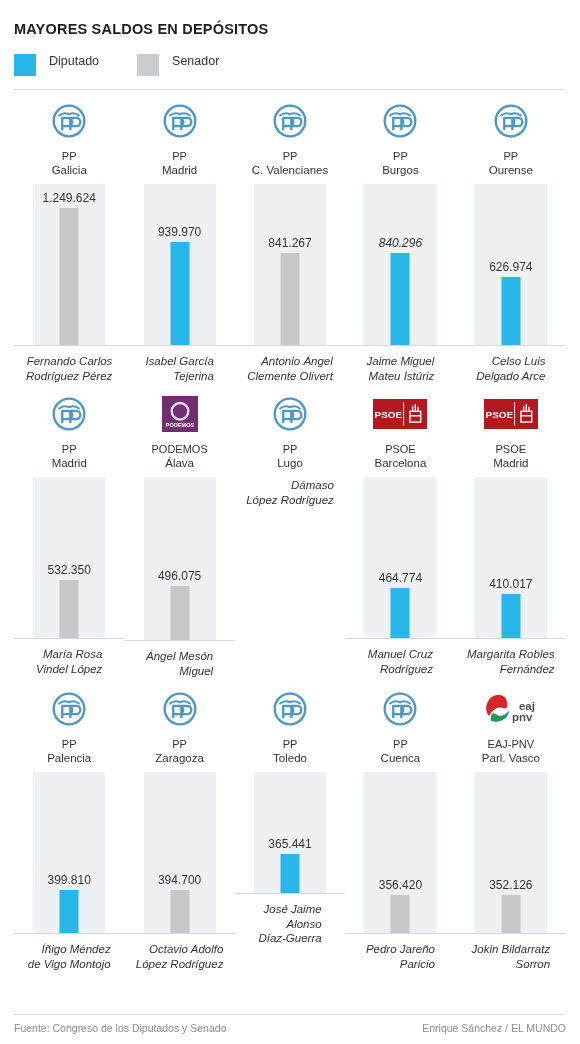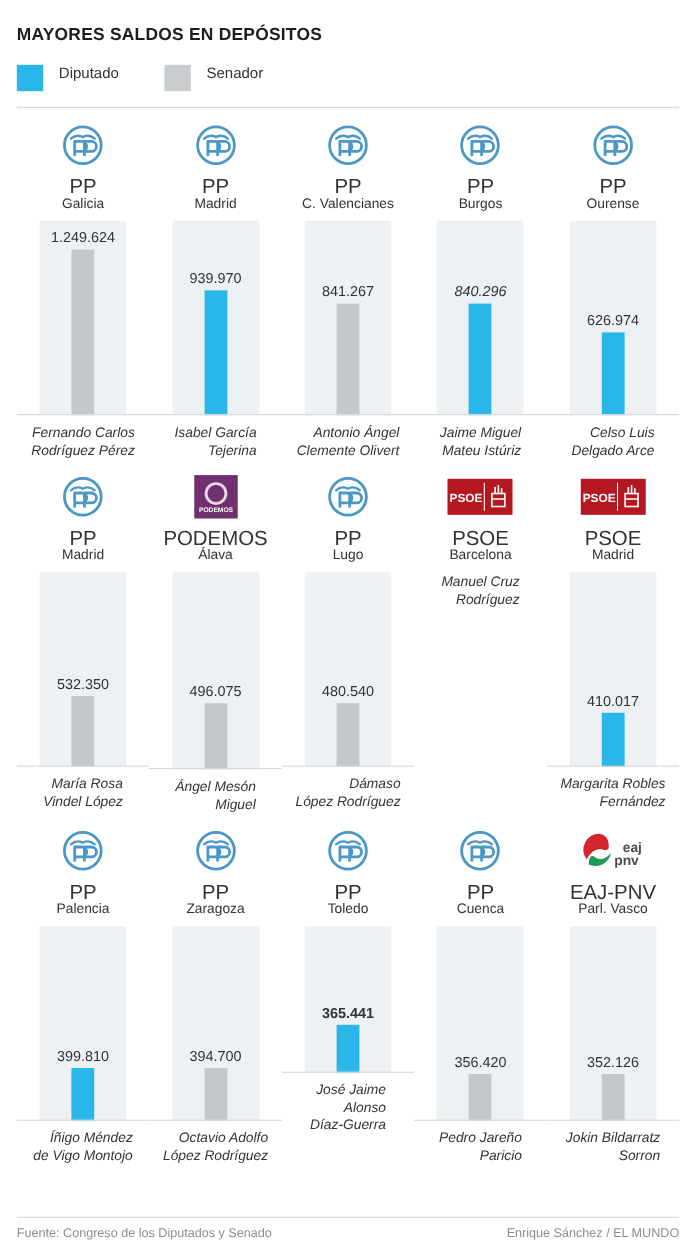--- a/index.html
+++ b/index.html
@@ -28,21 +28,21 @@
   .row{position:relative;}
   .cards{display:flex;}
   .card{
     flex:1 1 0;min-width:0;
     display:flex;flex-direction:column;align-items:center;
     box-sizing:border-box;
   }
 
   
   .logo-wrap{height:44px;display:flex;align-items:center;justify-content:center;padding-top:9px;}
-  .party-line{font-size:17px;color:#333;line-height:14px;margin-top:6px;}
+  .party-line{font-size:11px;color:#333;line-height:14px;margin-top:6px;}
   .region-line{font-size:11.5px;color:#333;line-height:14px;text-align:center;}
 
   
   .plot{position:relative;width:100%;margin-top:7px;}
   .panel{
     position:absolute;left:50%;transform:translateX(-50%);
     width:72px;background:#eef1f3;top:0;bottom:0;
   }
   .bar{
     position:absolute;left:50%;transform:translateX(-50%);
@@ -246,46 +246,46 @@
             <div class="logo-wrap">
               <span class="logo-pp"><svg viewBox="0 0 40 40" width="36" height="36">
                   <circle cx="20" cy="20" r="17" fill="none" stroke="#4a97c8" stroke-width="2.6"></circle>
                   <path d="M9 14 Q14 9.5 20 12.5 Q26 9.5 31 14" fill="none" stroke="#4a97c8" stroke-width="2.2" stroke-linecap="round"></path>
                   <path d="M12.5 30 L12.5 16.5 L19 16.5 A4.6 4.6 0 0 1 19 25.7 L12.5 25.7" fill="none" stroke="#4a97c8" stroke-width="2.6" stroke-linejoin="round"></path>
                   <path d="M21.5 30 L21.5 16.5 L28 16.5 A4.6 4.6 0 0 1 28 25.7 L21.5 25.7" fill="none" stroke="#4a97c8" stroke-width="2.6" stroke-linejoin="round"></path>
                 </svg></span>
             </div>
             <div class="party-line">PP</div>
             <div class="region-line">Lugo</div>
-            <div class="plot" style="height:162px;">
-              <div class="panel"></div>
-              <div class="value" style="bottom:56px;">480.540</div>
-              <div class="bar" style="height:53px;background:#c4c8cb;"></div>
-              <div class="baseline"></div>
-            </div>
             <div class="person">Dámaso
 López Rodríguez</div>
           </div>
           <div class="card">
             <div class="logo-wrap">
               <span class="logo-psoe">
                 <svg viewBox="0 0 60 32" width="54" height="30">
                   <rect x="0" y="0" width="60" height="32" fill="#b4171f"></rect>
                   <text x="17" y="21" font-family="Liberation Sans, sans-serif" font-size="11" font-weight="bold" fill="#ffffff" text-anchor="middle">PSOE</text>
                   <line x1="34" y1="3" x2="34" y2="29" stroke="#ffffff" stroke-width="1"></line>
                   <g fill="none" stroke="#ffffff" stroke-width="1.5">
                     <rect x="41" y="13" width="12" height="12"></rect>
                     <path d="M44 13 L44 7 M47 13 L47 5 M50 13 L50 8"></path>
                     <path d="M41 18 L53 18"></path>
                   </g>
                 </svg>
               </span>
             </div>
             <div class="party-line">PSOE</div>
             <div class="region-line">Barcelona</div>
+            <div class="plot" style="height:162px;">
+              <div class="panel"></div>
+              <div class="value" style="bottom:54px;">464.774</div>
+              <div class="bar" style="height:51px;background:#29b6e8;"></div>
+              <div class="baseline"></div>
+            </div>
             <div class="person">Manuel Cruz
 Rodríguez</div>
           </div>
           <div class="card">
             <div class="logo-wrap">
               <span class="logo-psoe">
                 <svg viewBox="0 0 60 32" width="54" height="30">
                   <rect x="0" y="0" width="60" height="32" fill="#b4171f"></rect>
                   <text x="17" y="21" font-family="Liberation Sans, sans-serif" font-size="11" font-weight="bold" fill="#ffffff" text-anchor="middle">PSOE</text>
                   <line x1="34" y1="3" x2="34" y2="29" stroke="#ffffff" stroke-width="1"></line>
@@ -356,21 +356,21 @@
             <div class="logo-wrap">
               <span class="logo-pp"><svg viewBox="0 0 40 40" width="36" height="36">
                   <circle cx="20" cy="20" r="17" fill="none" stroke="#4a97c8" stroke-width="2.6"></circle>
                   <path d="M9 14 Q14 9.5 20 12.5 Q26 9.5 31 14" fill="none" stroke="#4a97c8" stroke-width="2.2" stroke-linecap="round"></path>
                   <path d="M12.5 30 L12.5 16.5 L19 16.5 A4.6 4.6 0 0 1 19 25.7 L12.5 25.7" fill="none" stroke="#4a97c8" stroke-width="2.6" stroke-linejoin="round"></path>
                   <path d="M21.5 30 L21.5 16.5 L28 16.5 A4.6 4.6 0 0 1 28 25.7 L21.5 25.7" fill="none" stroke="#4a97c8" stroke-width="2.6" stroke-linejoin="round"></path>
                 </svg></span>
             </div>
             <div class="party-line">PP</div>
             <div class="region-line">Toledo</div>
-            <div class="plot" style="height:122px;font-weight:bold;">
+            <div class="plot" style="height:122px;">
               <div class="panel"></div>
               <div class="value" style="bottom:43px;">365.441</div>
               <div class="bar" style="height:40px;background:#29b6e8;"></div>
               <div class="baseline"></div>
             </div>
             <div class="person">José Jaime
 Alonso
 Díaz-Guerra</div>
           </div>
           <div class="card">

